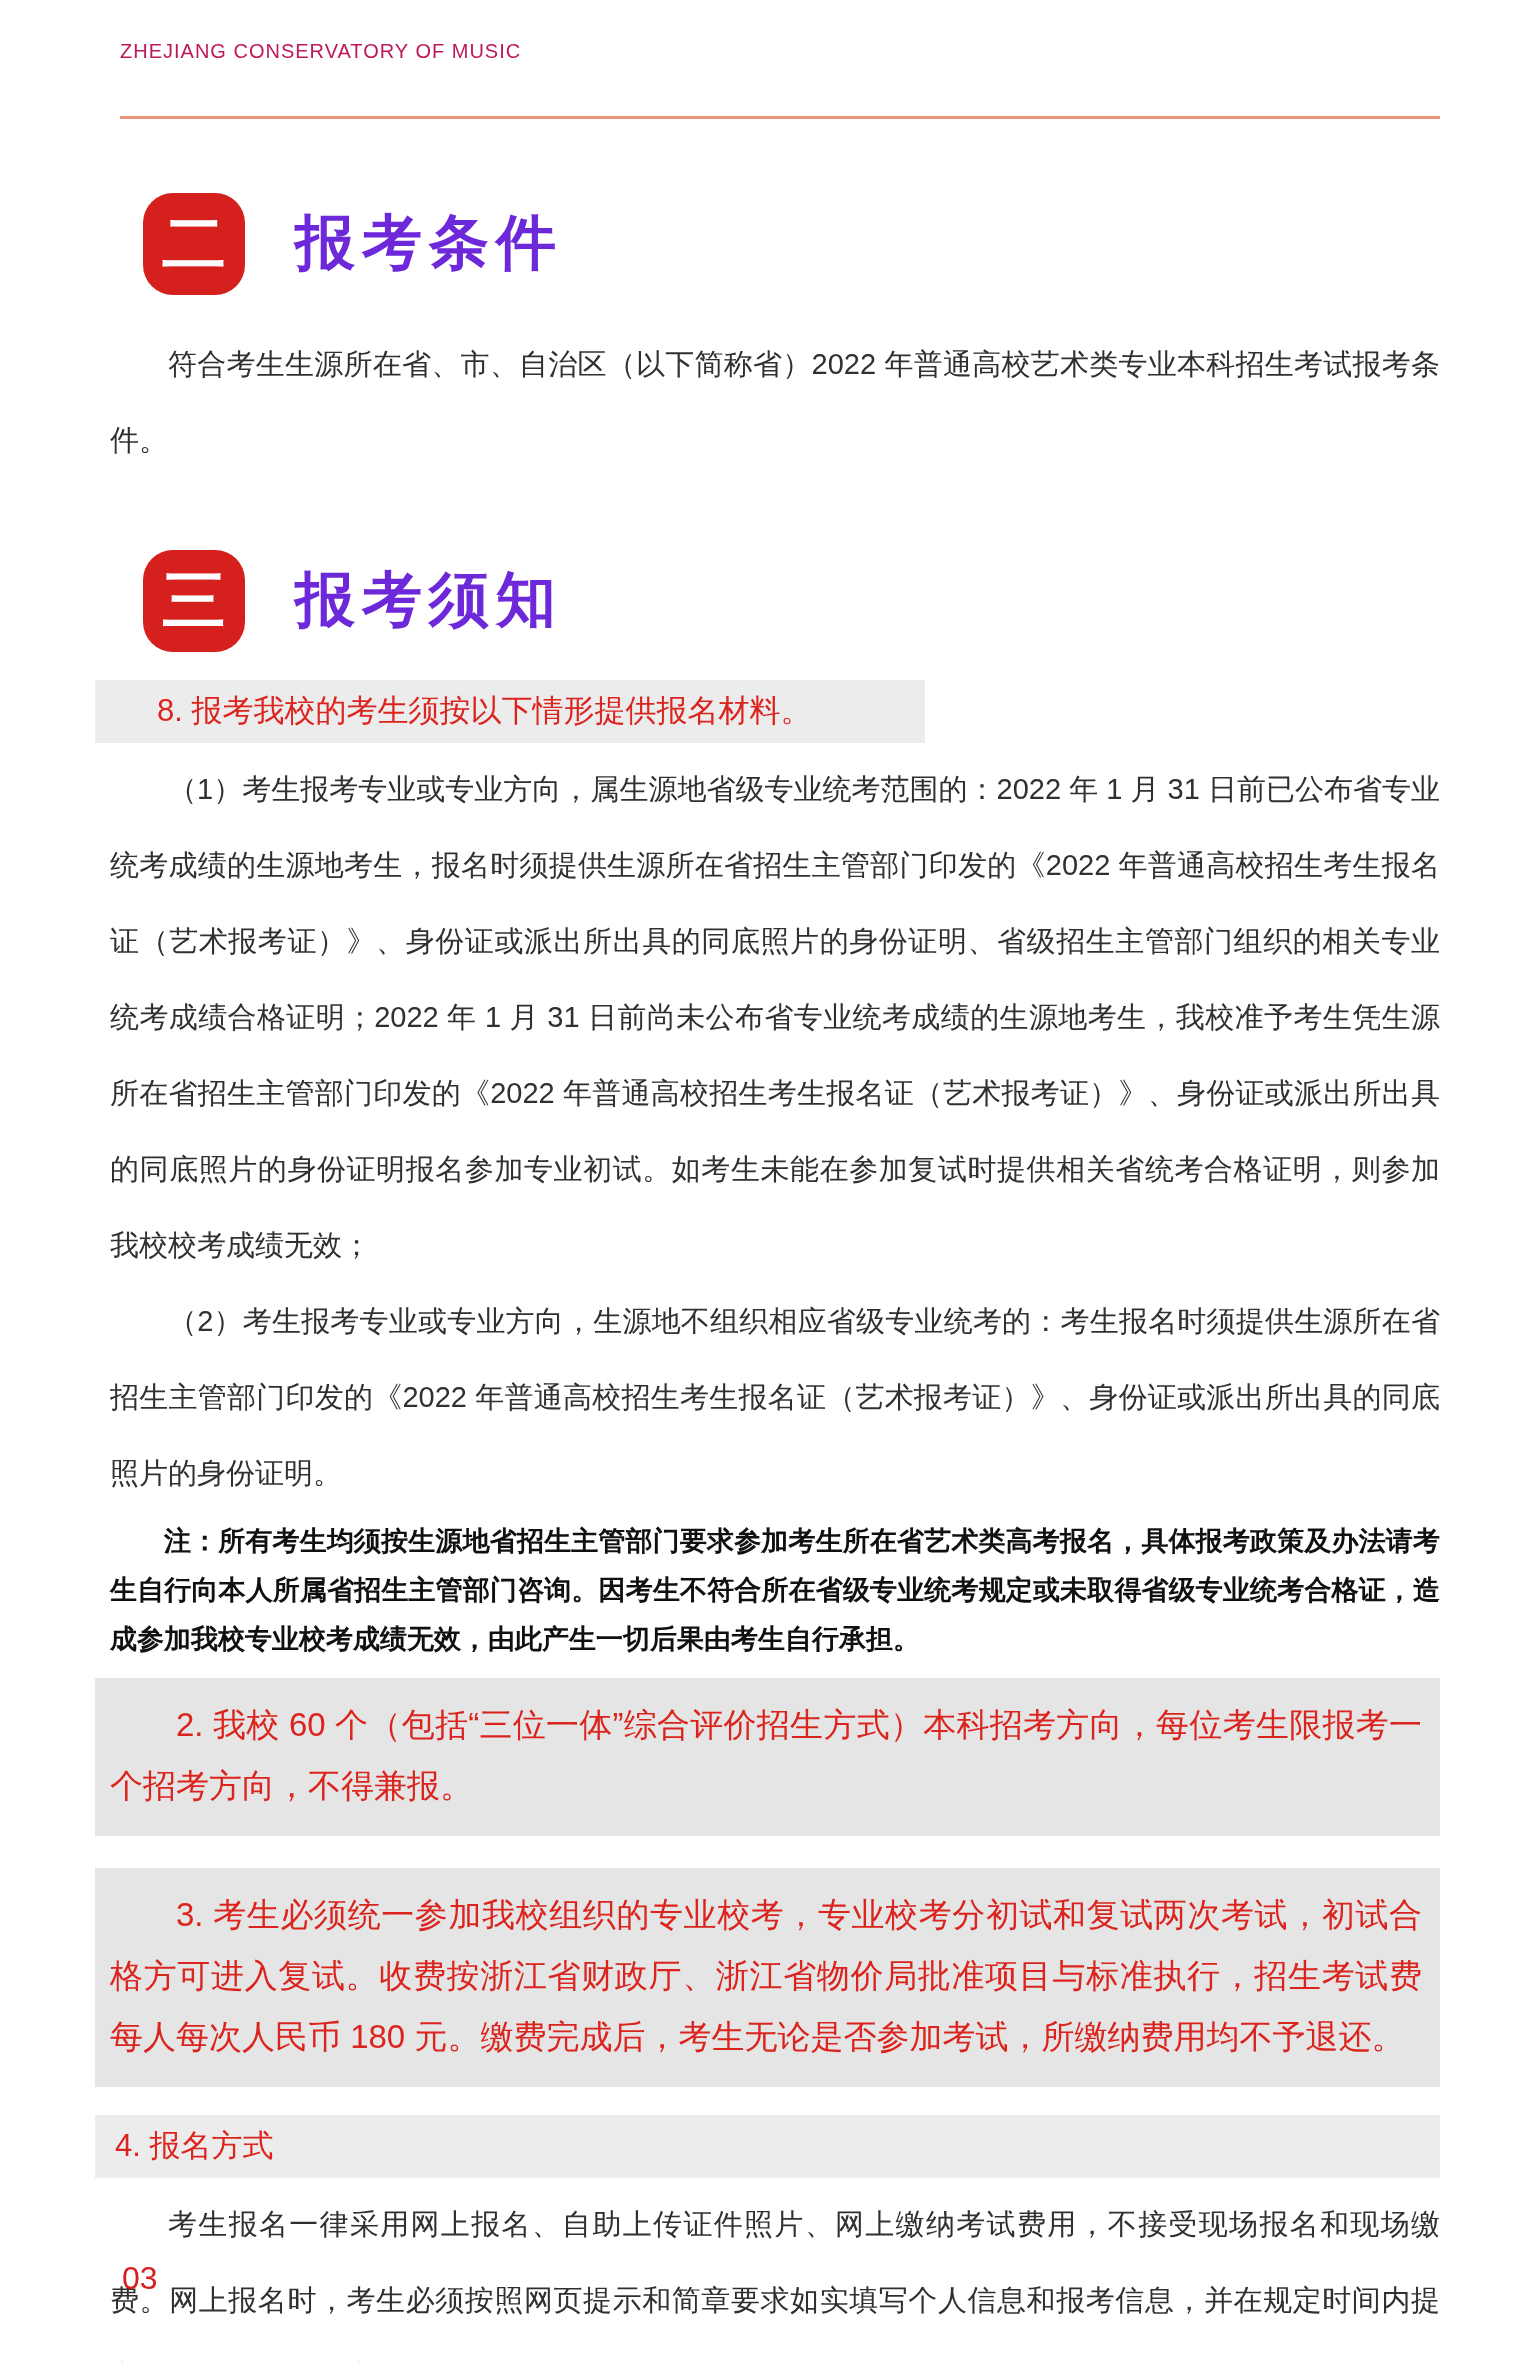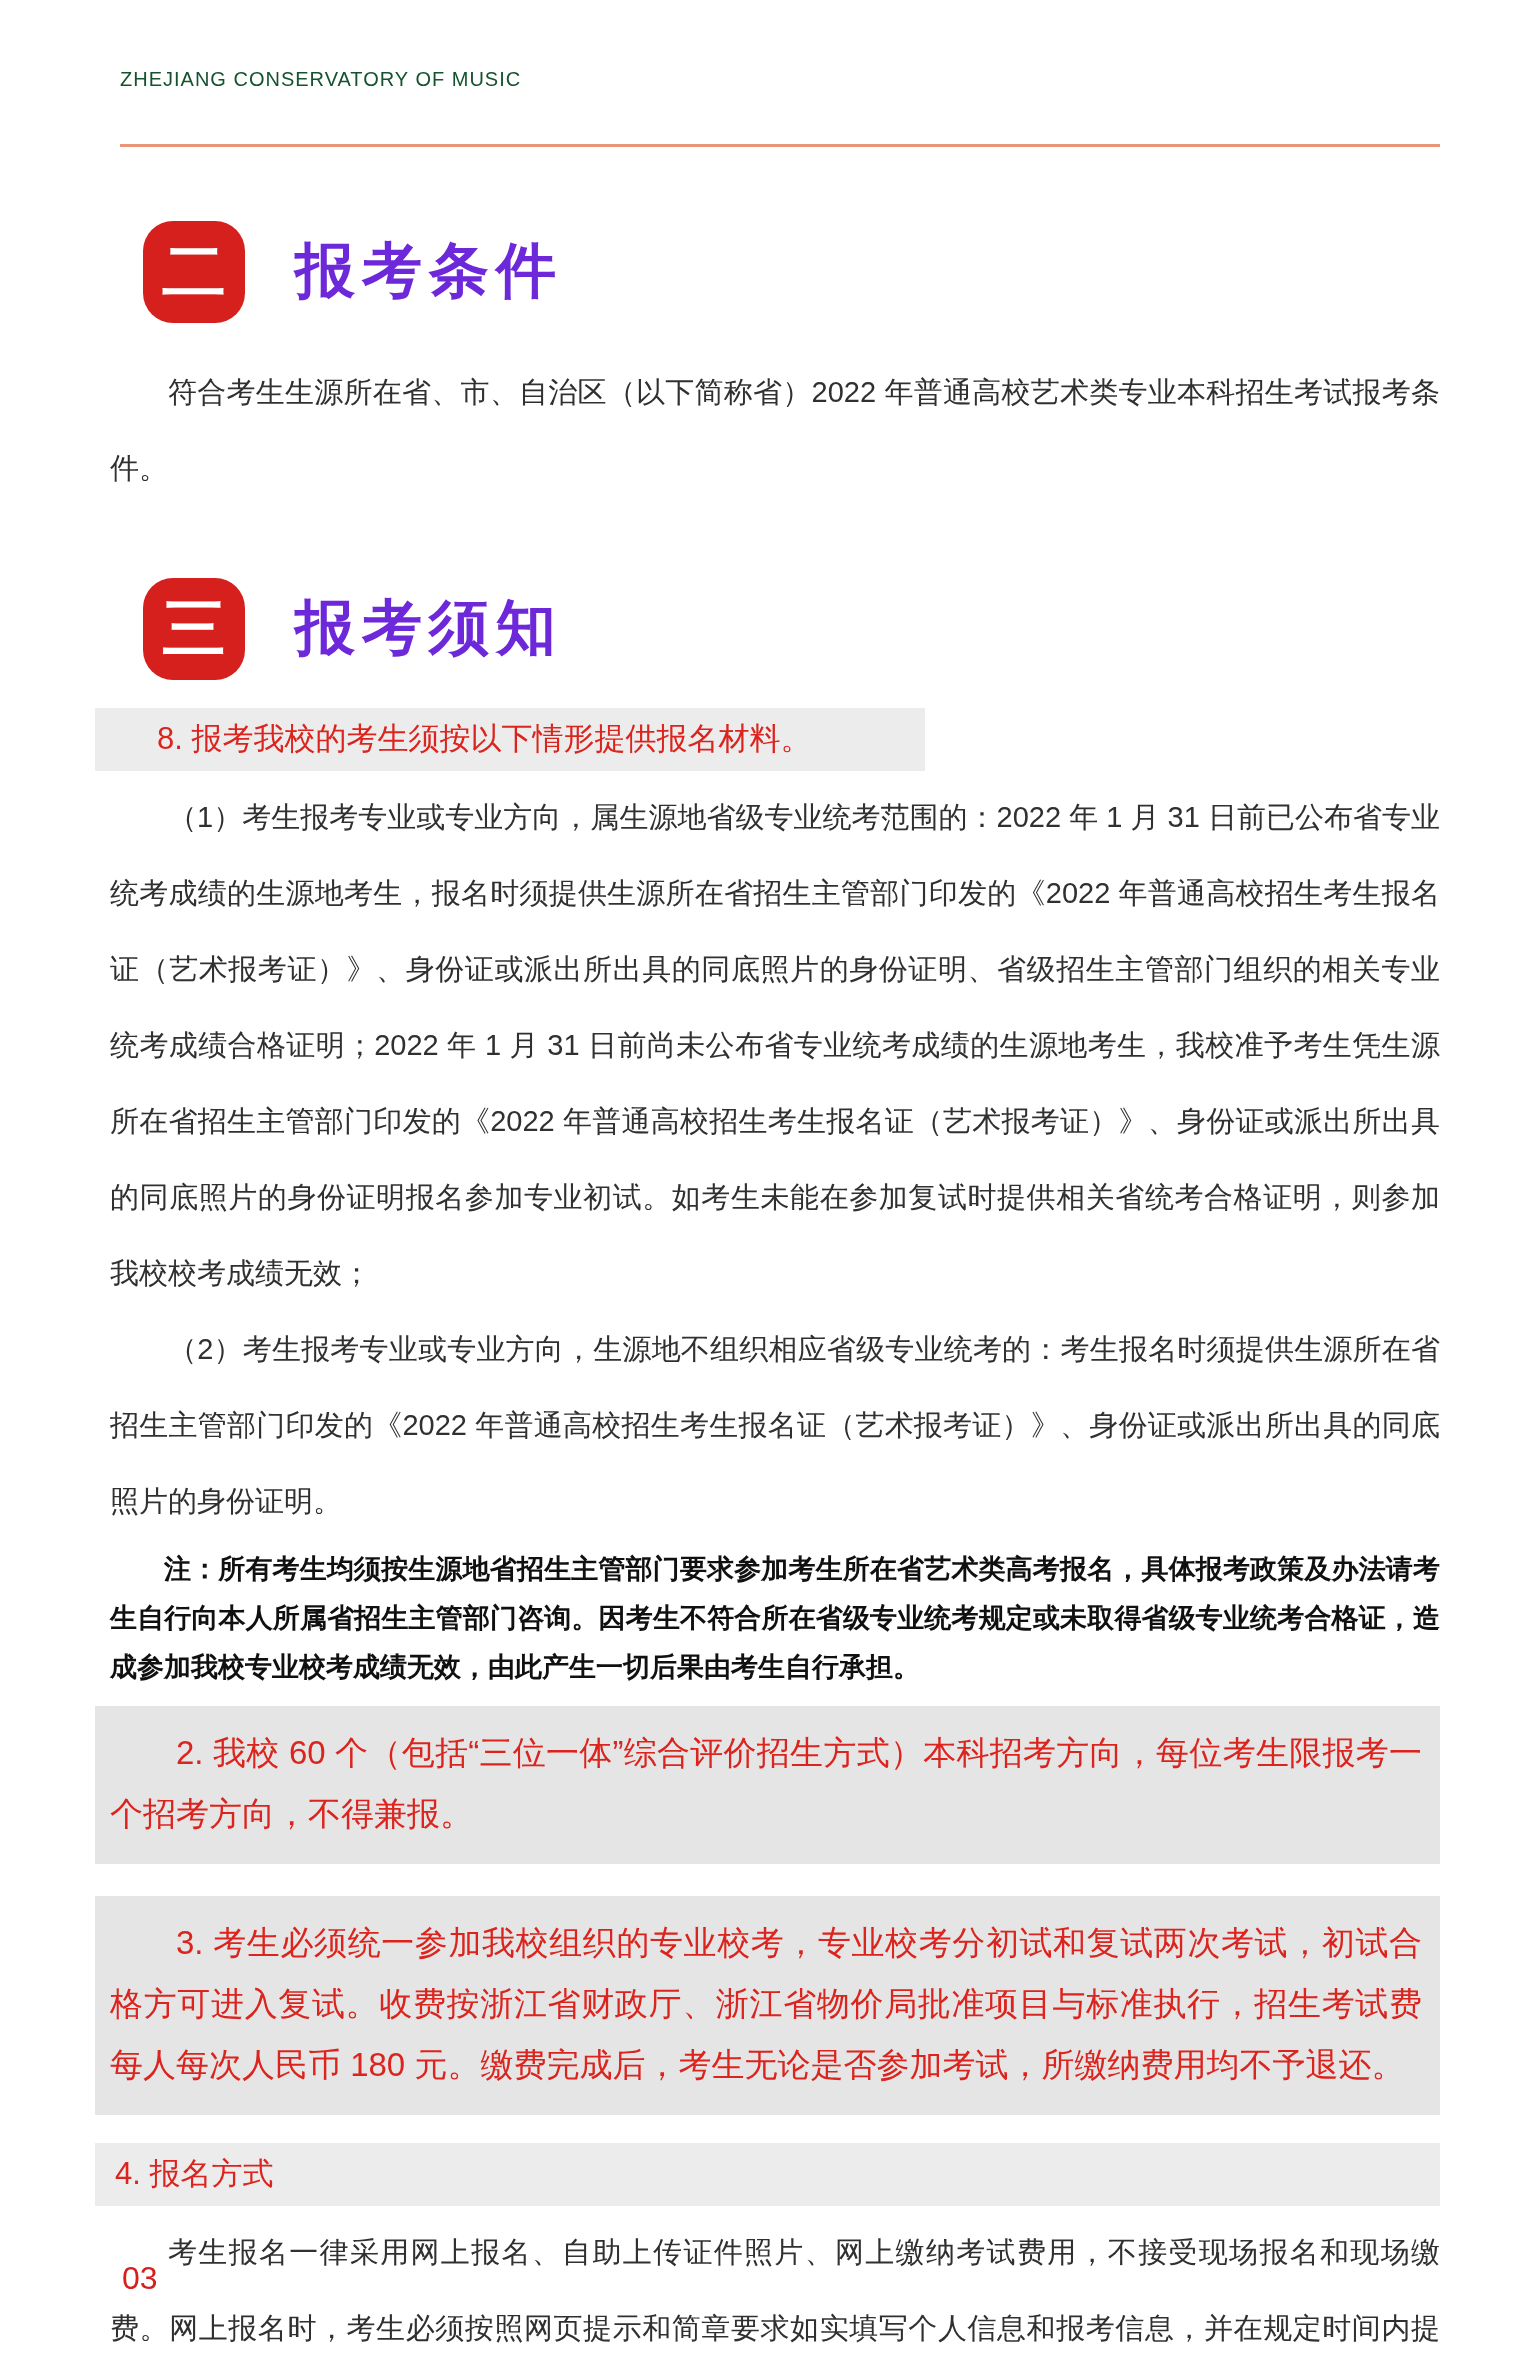--- a/index.html
+++ b/index.html
@@ -9,22 +9,22 @@
     height:2362px;
     background:#ffffff;
     box-sizing:border-box;
     padding:0 95px;
     font-family:"Liberation Sans", sans-serif;
     color:#2b2b2b;
     overflow:hidden;
   }
   
   .brand{
-    margin:68px 0 0 25px;
-    color:#14532d;
+    margin:40px 0 0 25px;
+    color:#be185d;
     font-size:20px;
     font-weight:500;
     letter-spacing:1px;
   }
   .header-rule{
     margin-top:53px;
     margin-left:25px;
     height:3px;
     background:#ea9478;
     border:none;

